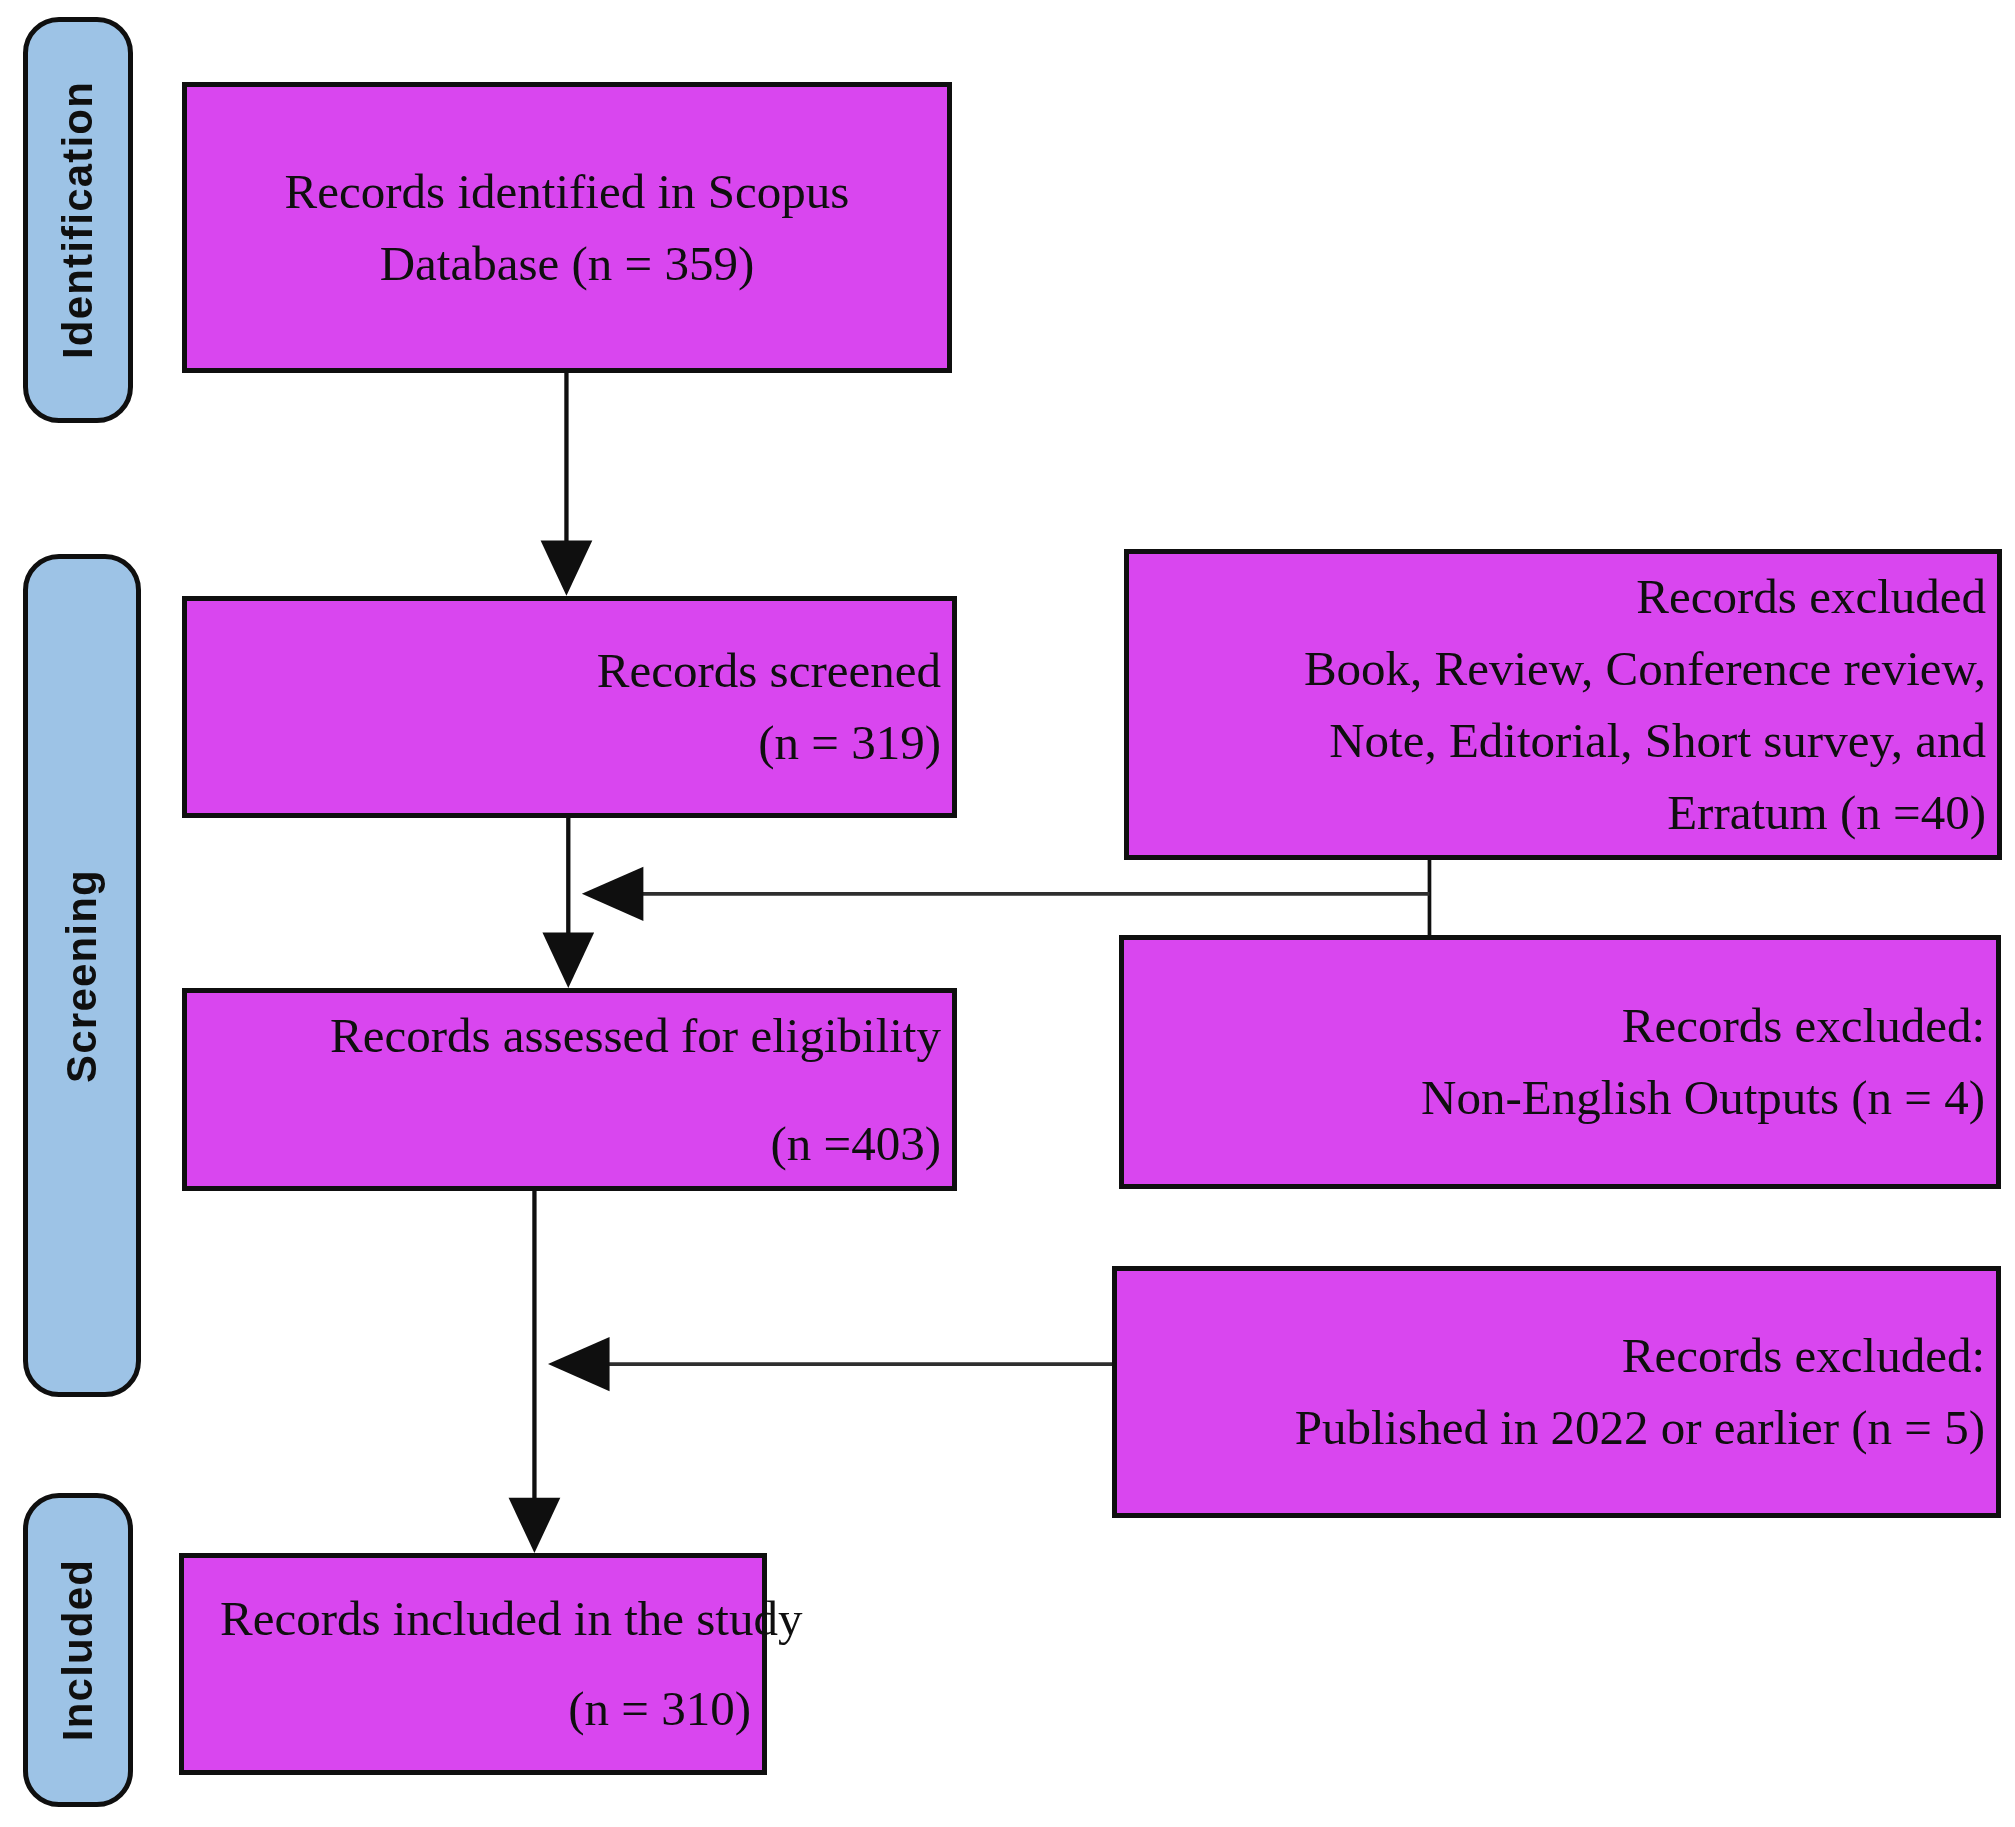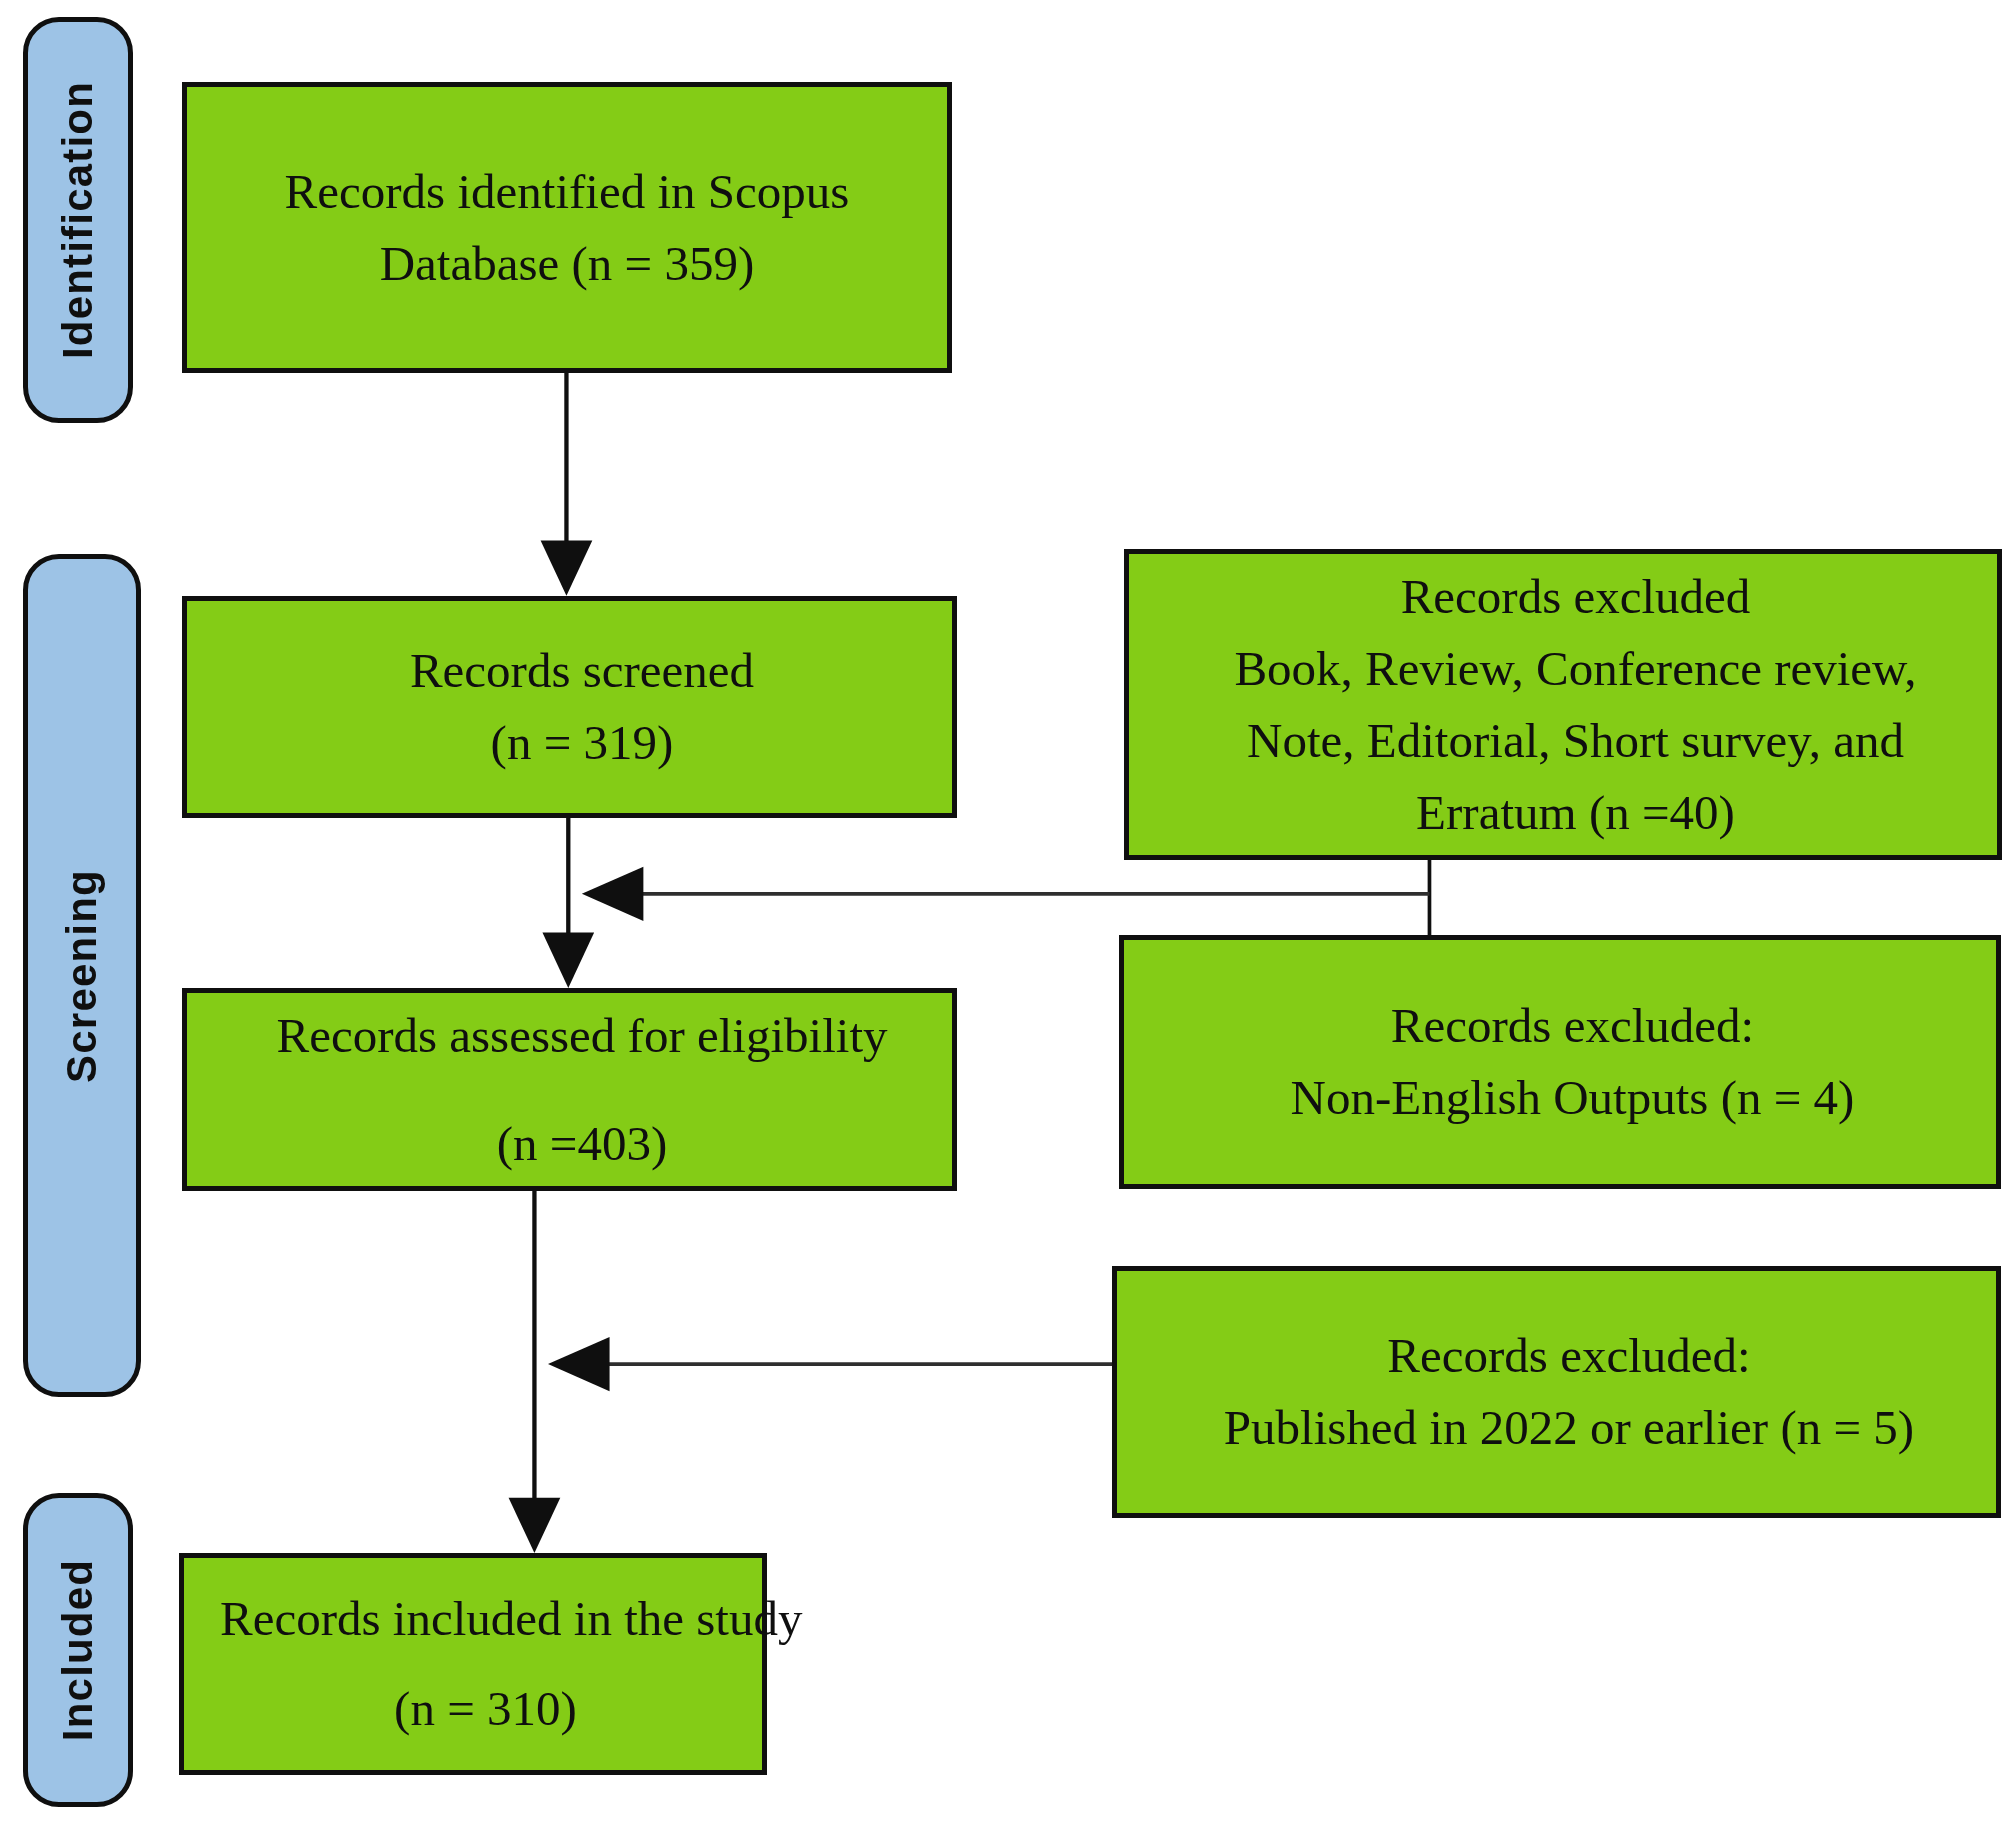--- a/index.html
+++ b/index.html
@@ -31,32 +31,32 @@
     transform:rotate(-90deg);
     white-space:nowrap;
     font-family:"Liberation Sans", sans-serif;
     font-weight:bold;
     font-size:42px;
     letter-spacing:1.2px;
     color:#0f0f0f;
   }
   .fbox,.ebox{
     position:absolute;
-    background:#84cc16;
+    background:#d946ef;
     border:5.5px solid #0f0f0f;
     box-sizing:border-box;
     font-size:49px;
     line-height:72px;
     display:flex;
     flex-direction:column;
     justify-content:center;
     color:#0f0f0f;
   }
   .fbox.center{ text-align:center; align-items:center; }
-  .fbox.left, .ebox{ padding-left:36px; padding-right:11px; text-align:center; }
+  .fbox.left, .ebox{ padding-left:36px; padding-right:11px; text-align:right; }
   .tline{ white-space:nowrap; }
 </style>
 </head>
 <body>
 
 <div class="page">
 
   <svg class="connectors" viewBox="0 0 3273 2968" xmlns="http://www.w3.org/2000/svg">
 
     <line x1="920" y1="605" x2="920" y2="945" stroke="#0f0f0f" stroke-width="7"></line>

